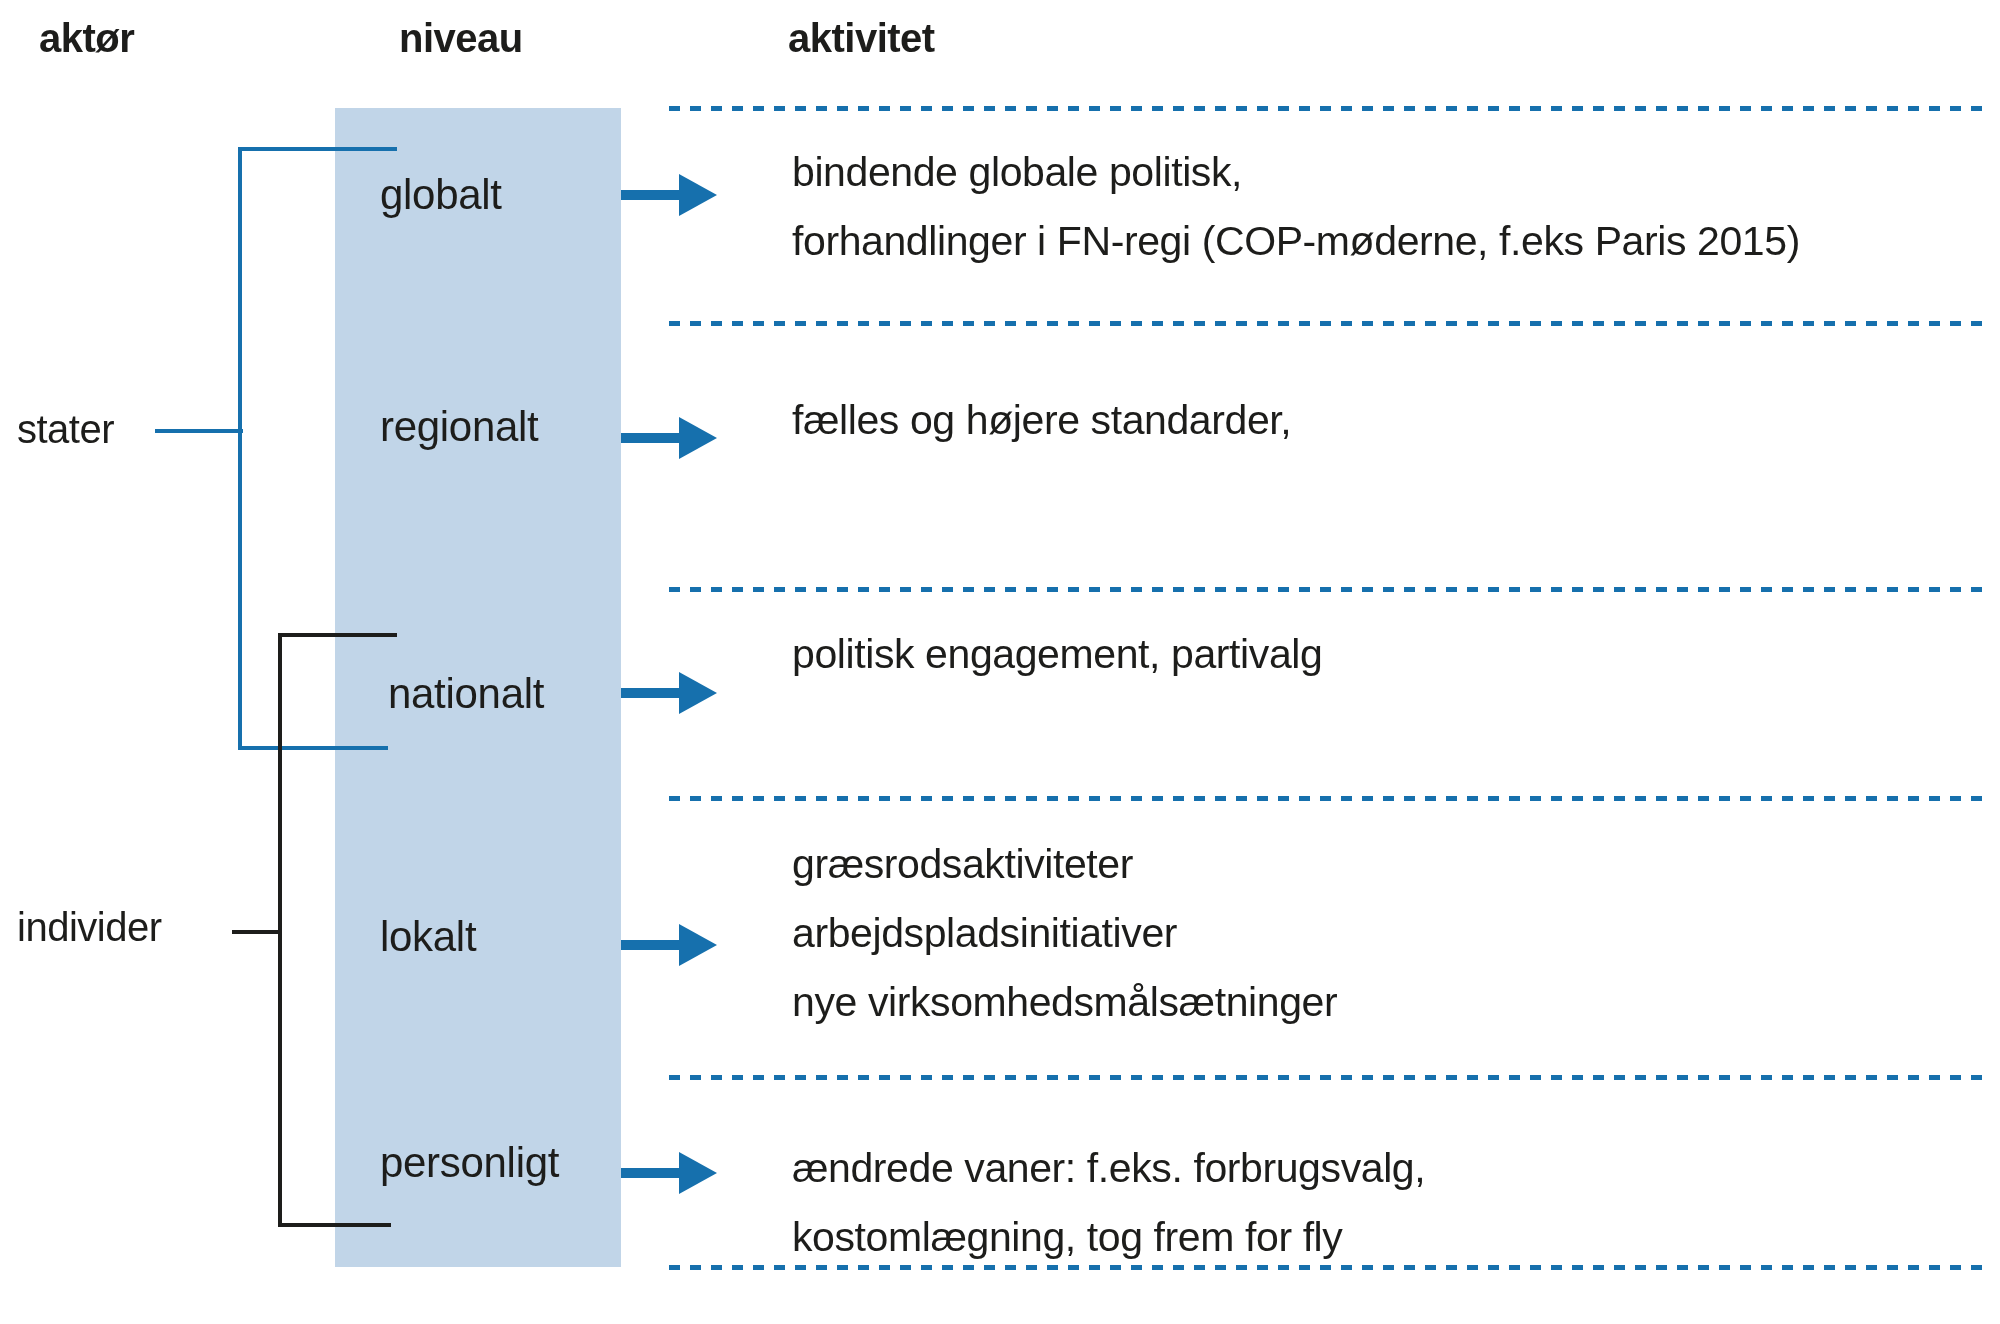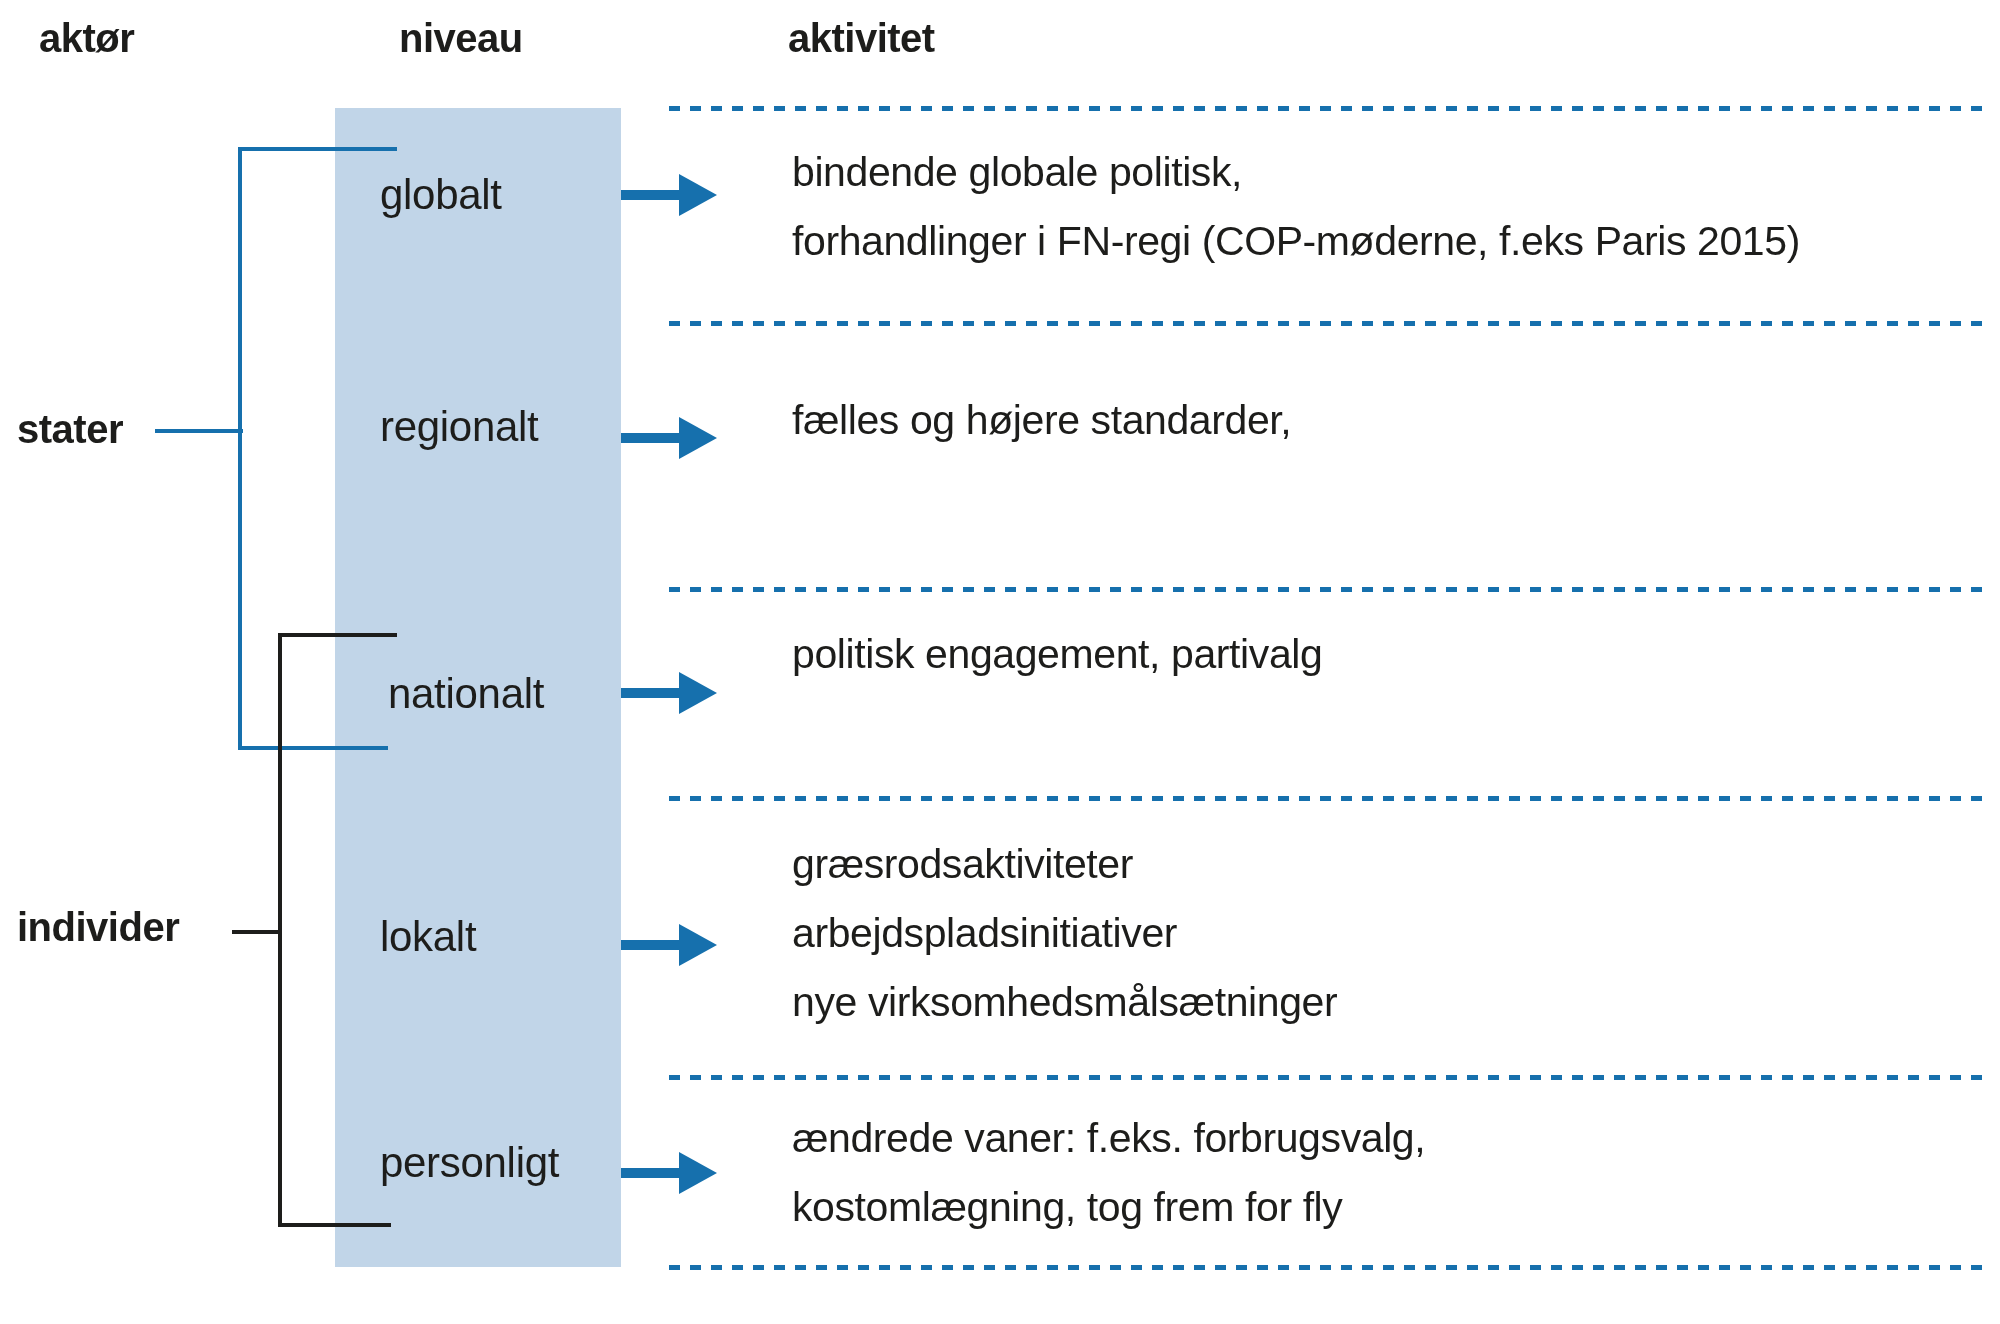--- a/index.html
+++ b/index.html
@@ -1,19 +1,19 @@
 <!DOCTYPE html>
 <html><head>
 <meta charset="utf-8">
 <style>
   html, body { margin: 0; padding: 0; background: #ffffff; }
   body { width: 2000px; height: 1324px; position: relative; overflow: hidden;
          font-family: "Liberation Sans", "DejaVu Sans", sans-serif; color: #1d1d1b; }
   .hdr { position: absolute; top: 14px; font-weight: bold; font-size: 40px; line-height: 48px; letter-spacing: -0.5px; }
-  .actor { position: absolute; font-weight: bold; font-size: 40px; line-height: 48px; letter-spacing: -0.5px; }
+  .actor { position: absolute; font-weight: normal; font-size: 40px; line-height: 48px; letter-spacing: -0.5px; }
   .level-box { position: absolute; left: 335px; top: 108px; width: 286px; height: 1159px; background: #c1d5e8; }
   .level { position: absolute; left: 380px; font-size: 42px; line-height: 50px; letter-spacing: -0.3px; text-align: right; }
   .act { position: absolute; left: 792px; font-size: 41px; line-height: 69px; letter-spacing: -0.4px; white-space: nowrap; }
   .act div { height: 69px; }
   .dash { position: absolute; left: 669px; width: 1314px; height: 5px;
           background: repeating-linear-gradient(to right, #1670ad 0 11px, transparent 11px 21px); }
   .line { position: absolute; }
   .blue { background: #1670ad; }
   .black { background: #1d1d1b; }
   .arrow { position: absolute; left: 621px; width: 96px; height: 42px; }
@@ -96,16 +96,16 @@
   <div>fælles og højere standarder,</div>
 </div>
 <div class="act" style="top:620px;">
   <div>politisk engagement, partivalg</div>
 </div>
 <div class="act" style="top:830px;">
   <div>græsrodsaktiviteter</div>
   <div>arbejdspladsinitiativer</div>
   <div>nye virksomhedsmålsætninger</div>
 </div>
-<div class="act" style="top:1104px;">
+<div class="act" style="top:1134px;">
   <div>ændrede vaner: f.eks. forbrugsvalg,</div>
   <div>kostomlægning, tog frem for fly</div>
 </div>
 
 </body></html>

